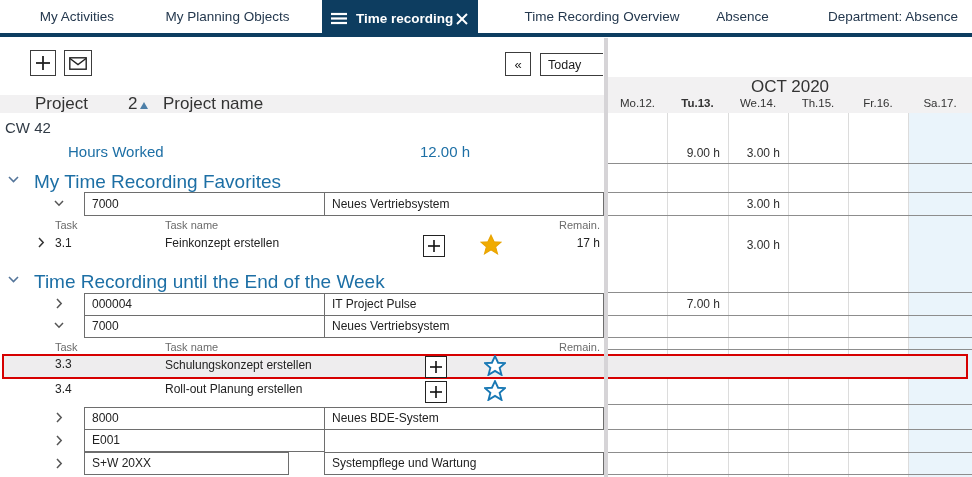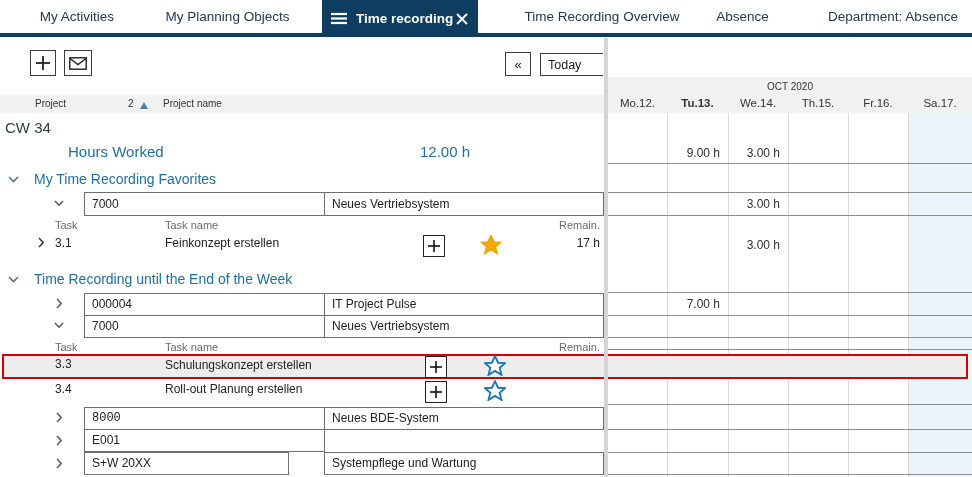--- a/index.html
+++ b/index.html
@@ -5,30 +5,30 @@
   html,body{margin:0;padding:0;background:#fff;}
   .screen{position:relative;width:972px;height:477px;background:#fff;overflow:hidden;
           font-family:"Liberation Sans", sans-serif;color:#222;}
   .abs{position:absolute;}
   .tablabel{top:0;height:33px;line-height:33px;text-align:center;font-size:13.5px;color:#24384e;cursor:default;}
   .activetab{left:322px;top:0;width:156px;height:37px;background:#0d3d60;display:flex;align-items:center;}
   .underline{left:0;top:33px;width:972px;height:4px;background:#0d3d60;}
   .btn{box-sizing:border-box;border:1.5px solid #3c3c3c;background:#fff;display:flex;align-items:center;justify-content:center;}
   .selbox{box-sizing:border-box;border:1.5px solid #3c3c3c;background:#fff;display:flex;align-items:center;font-size:12.5px;color:#1a1a1a;}
   .band{background:#f2f1f2;}
-  .hdrtxt{font-size:10px;color:#333;line-height:18px;}
+  .hdrtxt{font-size:17px;color:#333;line-height:18px;}
   .daylbl{top:95px;height:17px;line-height:17px;text-align:center;font-size:11.5px;color:#333;}
   .vline{top:113px;width:1px;height:364px;background:#dcdcdc;z-index:1;}
   .hline{width:364px;height:1px;background:#8d8d8d;left:608px;z-index:2;}
   .cell{box-sizing:border-box;border:1px solid #6e6e6e;background:#fff;font-size:12px;color:#222;
         padding-left:7px;overflow:hidden;white-space:nowrap;z-index:2;}
   .rowtxt{font-size:12px;color:#222;white-space:nowrap;z-index:4;}
   .taskhdr{font-size:11px;color:#6b6b6b;white-space:nowrap;z-index:4;}
   .hourval{font-size:12px;color:#2f2f2f;text-align:right;z-index:4;}
-  .sectitle{font-size:14px;color:#1d6fa5;white-space:nowrap;}
+  .sectitle{font-size:19px;color:#1d6fa5;white-space:nowrap;}
   .bigblue{font-size:15px;color:#1d6fa5;white-space:nowrap;}
   .plusbtn{box-sizing:border-box;width:22px;height:22px;border:1.5px solid #222;background:#fff;
            display:flex;align-items:center;justify-content:center;z-index:4;}
   .redrow{box-sizing:border-box;border:2px solid #d60000;background:#eeedee;z-index:3;}
   svg{display:block;}
 </style>
 </head>
 <body>
 
 <div class="screen">
@@ -109,21 +109,21 @@
   <div class="abs hline" style="top:215px;"></div>
   <div class="abs hline" style="top:292px;"></div>
   <div class="abs hline" style="top:315px;"></div>
   <div class="abs hline" style="top:337px;"></div>
   <div class="abs hline" style="top:349px;"></div>
   <div class="abs hline" style="top:404px;"></div>
   <div class="abs hline" style="top:429px;"></div>
   <div class="abs hline" style="top:452px;"></div>
   <div class="abs hline" style="top:474px;"></div>
 
-  <div class="abs" style="left:5px;top:119px;font-size:15px;color:#313b46;">CW 34</div>
+  <div class="abs" style="left:5px;top:119px;font-size:15px;color:#313b46;">CW 42</div>
   <div class="abs bigblue" style="left:68px;top:143px;">Hours Worked</div>
   <div class="abs bigblue" style="left:420px;top:143px;">12.00 h</div>
   <div class="abs hourval" style="left:667px;top:146px;width:53px;">9.00 h</div>
   <div class="abs hourval" style="left:728px;top:146px;width:52px;">3.00 h</div>
 
   <span class="abs" style="left:8px;top:176px;z-index:4;">
     <svg width="11" height="7" viewBox="0 0 11 7">
         <polyline points="1,1 5.5,5.5 10,1" fill="none" stroke="#54759a" stroke-width="1.6"></polyline>
       </svg>
   </span>
@@ -224,21 +224,21 @@
     <svg width="22" height="21" viewBox="0 0 20 19">
         <polygon points="10,1 12.8,7 19,7.4 14.2,11.6 15.9,18 10,14.4 4.1,18 5.8,11.6 1,7.4 7.2,7" fill="#fff" stroke="#1878b4" stroke-width="1.7"></polygon>
       </svg>
   </span>
 
   <span class="abs" style="left:56px;top:412px;z-index:4;">
     <svg width="7" height="11" viewBox="0 0 7 11">
         <polyline points="1,1 5.2,5.5 1,10" fill="none" stroke="#555" stroke-width="1.5"></polyline>
       </svg>
   </span>
-  <div class="abs cell" style="left:84px;top:407px;width:241px;height:29px;line-height:21px;font-family:Liberation Mono, monospace;">8000</div>
+  <div class="abs cell" style="left:84px;top:407px;width:241px;height:29px;line-height:21px;">8000</div>
   <div class="abs cell" style="left:324px;top:407px;width:280px;height:23px;line-height:21px;">Neues BDE-System</div>
 
   <span class="abs" style="left:56px;top:435px;z-index:4;">
     <svg width="7" height="11" viewBox="0 0 7 11">
         <polyline points="1,1 5.2,5.5 1,10" fill="none" stroke="#555" stroke-width="1.5"></polyline>
       </svg>
   </span>
   <div class="abs cell" style="left:84px;top:429px;width:241px;height:23px;line-height:21px;">E001</div>
 
   <span class="abs" style="left:56px;top:458px;z-index:4;">

